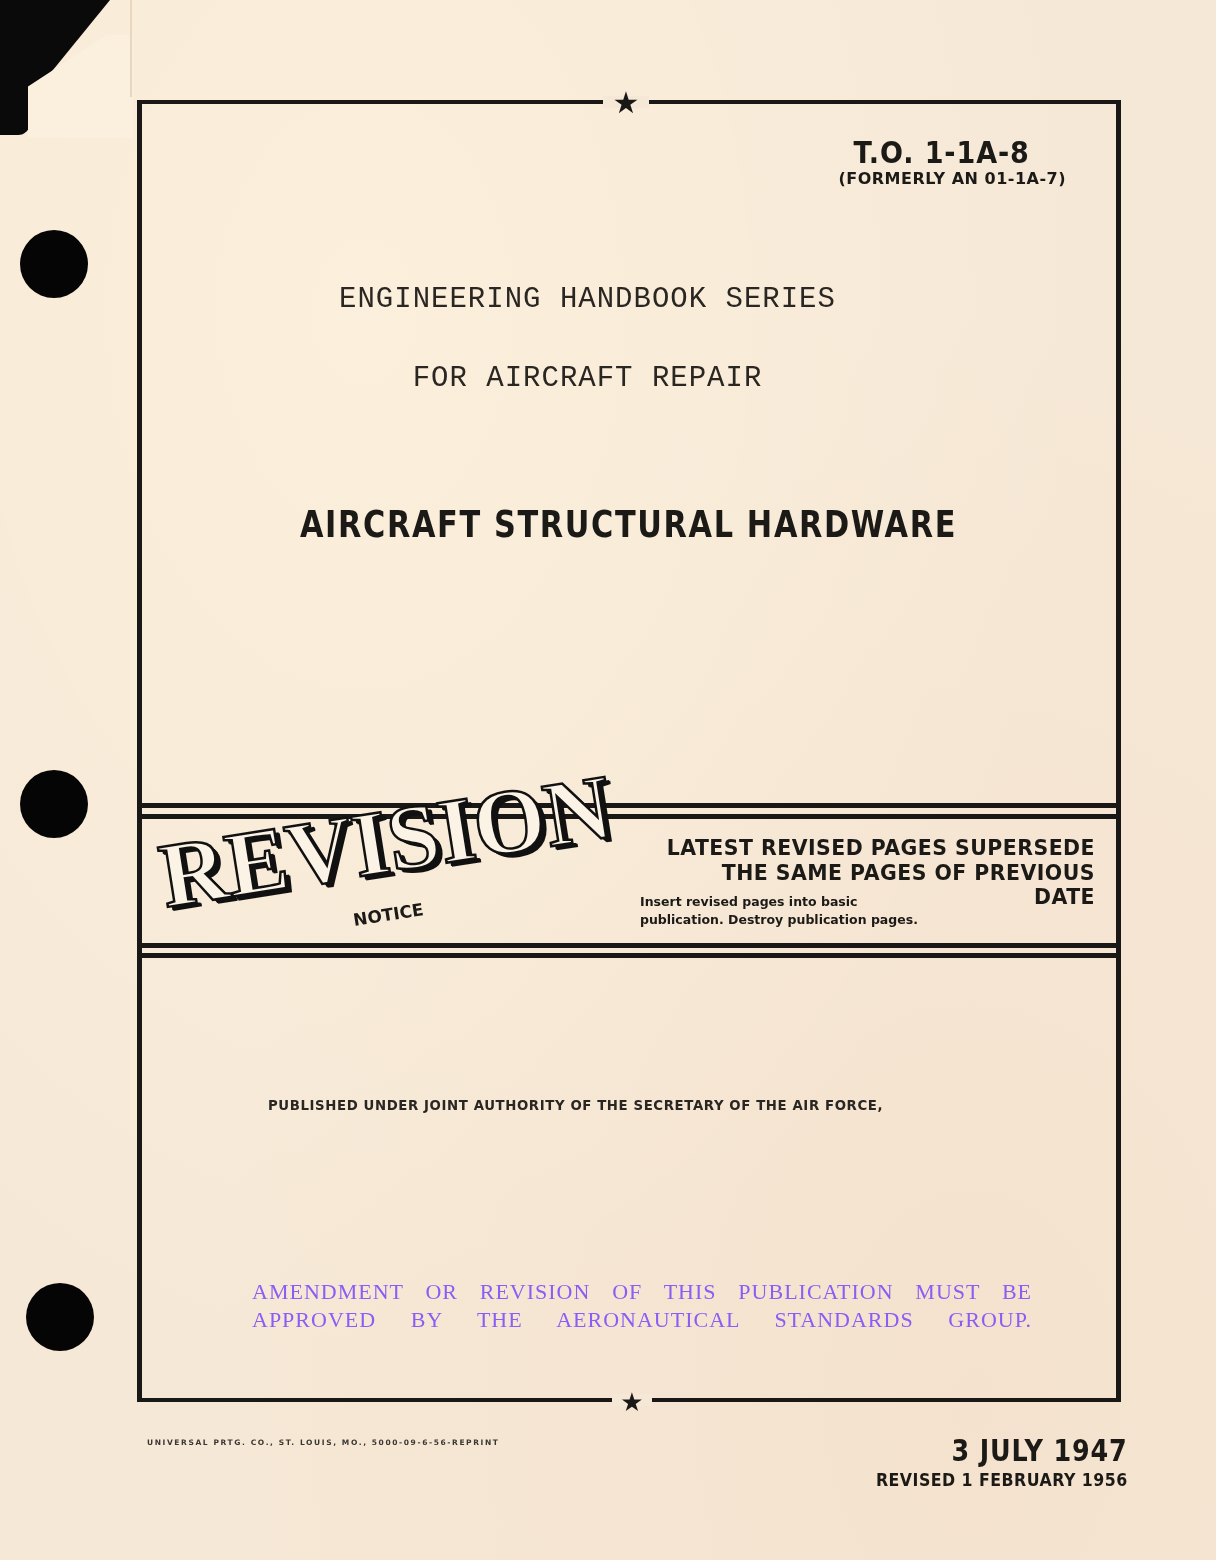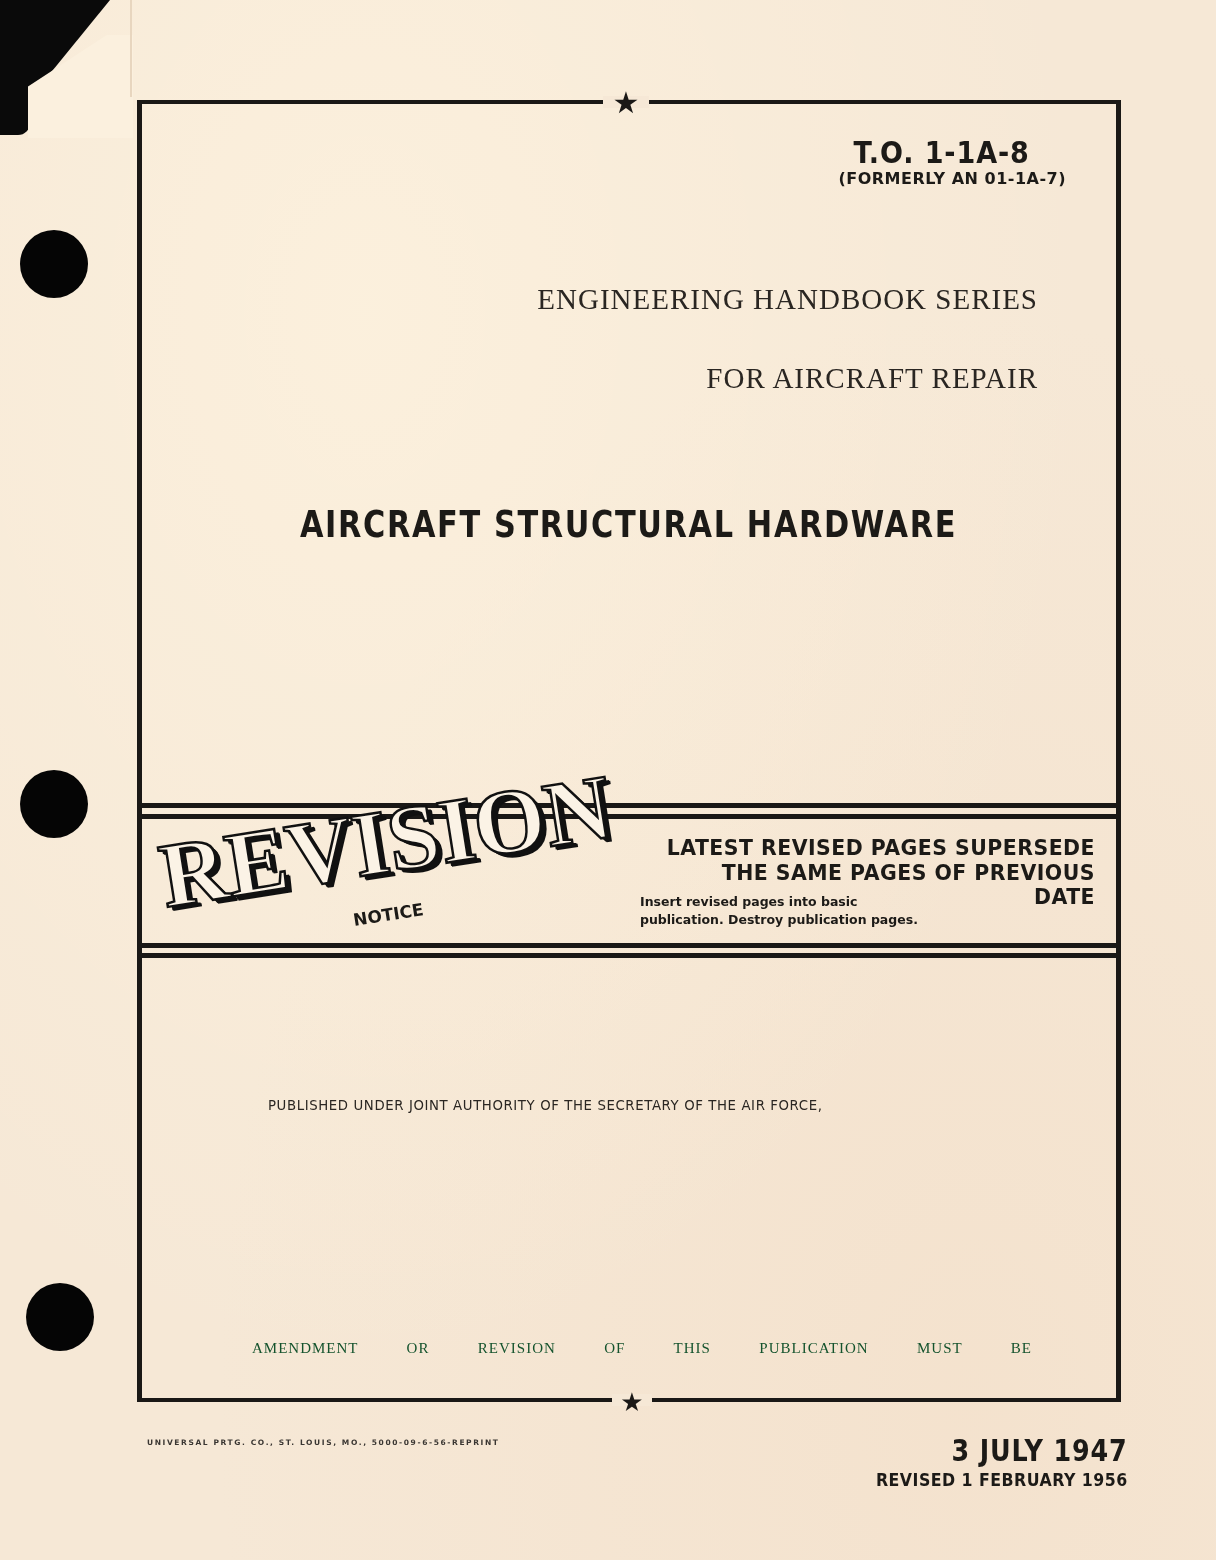--- a/index.html
+++ b/index.html
@@ -55,22 +55,22 @@
     font-family: "DejaVu Sans", sans-serif; font-weight: bold;
     font-size: 30px; letter-spacing: 1px;
     transform: scaleX(0.9); transform-origin: right center;
   }
   .formerly {
     position: absolute; right: 150px; top: 169px;
     font-family: "DejaVu Sans", sans-serif; font-weight: bold;
     font-size: 16px; letter-spacing: 0.5px;
   }
   .series-line {
-    position: absolute; left: 137px; width: 901px; text-align: right;
-    font-family: Liberation Serif, serif; font-size: 29px; letter-spacing: 1px;
+    position: absolute; left: 137px; width: 901px; text-align: center;
+    font-family: Liberation Mono, monospace; font-size: 29px; letter-spacing: 1px;
     color: #2a2622;
   }
   .main-title {
     position: absolute; left: 137px; width: 983px; text-align: center; top: 503px;
     font-family: "DejaVu Sans", sans-serif; font-weight: bold;
     font-size: 37px; letter-spacing: 2px;
     transform: scaleX(0.82); transform-origin: center;
   }
   
   .band-line { position: absolute; left: 137px; width: 983px; background: #1a1816; }
@@ -95,29 +95,29 @@
     font-size: 22px; letter-spacing: 0.5px; line-height: 24px;
     transform: scaleX(0.93); transform-origin: right center;
   }
   .insert-note {
     position: absolute; left: 640px; width: 410px; text-align: left;
     font-family: "DejaVu Sans", sans-serif; font-weight: bold; 
     font-size: 12.5px; line-height: 18px;
   }
   .authority {
     position: absolute; left: 268px; top: 1097px; width: 740px;
-    font-family: "DejaVu Sans", sans-serif; font-weight: normal;
+    font-family: "DejaVu Sans", sans-serif; font-weight: bold;
     font-size: 13.3px; line-height: 18px; letter-spacing: 0.6px;
     color: #2a2622;
   }
   .amendment {
-    position: absolute; left: 252px; top: 1334px; width: 780px;
+    position: absolute; left: 252px; top: 1278px; width: 780px;
     font-family: "Liberation Serif", serif;
-    font-size: 15px; line-height: 28px; letter-spacing: 1px;
-    color: #14532d; text-align: justify; text-align-last: justify;
+    font-size: 22px; line-height: 28px; letter-spacing: 1px;
+    color: #8b5cf6; text-align: justify; text-align-last: justify;
   }
   .printer {
     position: absolute; left: 147px; top: 1438px;
     font-family: "DejaVu Sans", sans-serif; font-weight: bold;
     font-size: 7.5px; letter-spacing: 1.6px; color: #3a3632;
   }
   .date-main {
     position: absolute; right: 88px; top: 1432px;
     font-family: "DejaVu Sans", sans-serif; font-weight: bold;
     font-size: 31px; letter-spacing: 1px;
@@ -174,17 +174,18 @@
 <div class="supersede" style="top:861px;">THE SAME PAGES OF PREVIOUS DATE</div>
 <div class="insert-note" style="top:893px;">Insert revised pages into basic</div>
 <div class="insert-note" style="top:911px;">publication.  Destroy publication pages.</div>
 
 <div class="authority">
   <div>PUBLISHED UNDER JOINT AUTHORITY OF THE SECRETARY OF THE AIR FORCE,</div>
 </div>
 
 <div class="amendment">
   <div>AMENDMENT OR REVISION OF THIS PUBLICATION MUST BE</div>
+  <div>APPROVED BY THE AERONAUTICAL STANDARDS GROUP.</div>
 </div>
 
 <div class="printer">UNIVERSAL PRTG. CO., ST. LOUIS, MO., 5000-09-6-56-REPRINT</div>
 <div class="date-main">3 JULY 1947</div>
 <div class="date-revised">REVISED 1 FEBRUARY 1956</div>
 
 </body></html>

